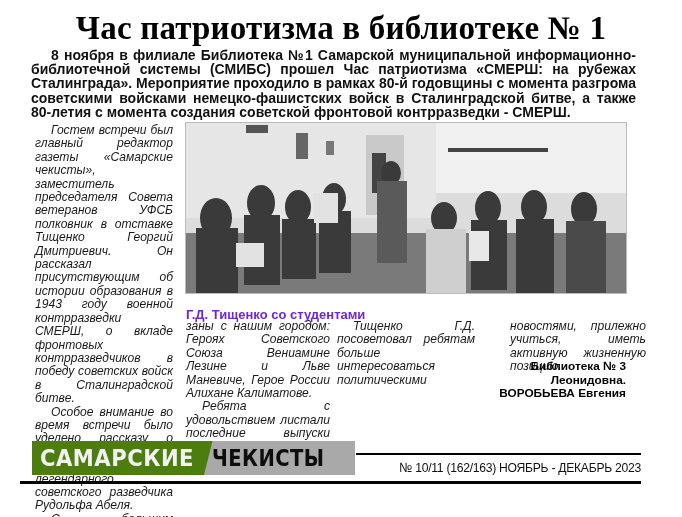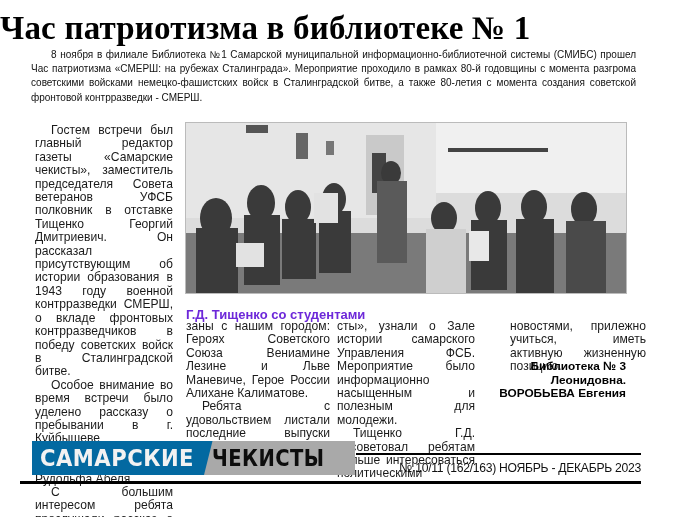--- a/index.html
+++ b/index.html
@@ -1,35 +1,35 @@
 <!DOCTYPE html>
 <html><head>
   <meta charset="utf-8">
   <style>
     html, body { margin: 0; padding: 0; background: #ffffff; }
     body {
       width: 682px; height: 517px; position: relative; overflow: hidden;
       font-family: "Liberation Sans", sans-serif; color: #111;
     }
     .title {
-      position: absolute; left: 0; top: 10px; width: 682px; text-align: left;
+      position: absolute; left: 0; top: 10px; width: 682px; text-align: center;
       font-family: "Liberation Serif", serif; font-weight: bold;
       font-size: 33px; line-height: 36px; letter-spacing: 0.2px; color: #000;
     }
     .lead {
       position: absolute; left: 31px; top: 48px; width: 605px;
-      font-weight: normal; font-size: 10px; line-height: 14.2px; color: #111;
+      font-weight: bold; font-size: 14px; line-height: 14.2px; color: #111;
       text-align: justify;
     }
     .lead p { margin: 0; text-indent: 20px; }
     .col {
       position: absolute; font-size: 12.1px; line-height: 13.4px; color: #1a1a1a;
       text-align: justify;
     }
-    .col p { margin: 0; text-indent: 16px; }
+    .col p { margin: 0; text-indent: 16px; font-style: italic; }
     .col p.noindent { text-indent: 0; }
     .col1 { left: 35px; top: 124px; width: 138px; }
     .col2 { left: 186px; top: 320px; width: 144px; }
     .col3 { left: 337px; top: 320px; width: 138px; }
     .col4 { left: 510px; top: 320px; width: 136px; }
     .photo {
       position: absolute; left: 185px; top: 122px; width: 442px; height: 172px;
       border: 1px solid #bbb; box-sizing: border-box; overflow: hidden;
       background: linear-gradient(180deg, #e8e8e8 0%, #d9d9d9 30%, #9a9a9a 55%, #555 80%, #6a6a6a 100%);
     }
@@ -37,21 +37,21 @@
     .caption {
       position: absolute; left: 186px; top: 297px; font-weight: bold;
       font-size: 13px; line-height: 14px; color: #6d28d9; margin-top: 11px;
     }
     .signature {
       position: absolute; left: 490px; top: 360px; width: 136px;
       text-align: right; font-weight: bold; font-size: 11.8px; line-height: 13.5px; color: #000;
     }
     .masthead {
       position: absolute; left: 32px; top: 441px; width: 323px; height: 34px;
-      background: #0369a1; overflow: hidden;
+      background: #4d7c0f; overflow: hidden;
     }
     .masthead .right-panel {
       position: absolute; left: 172px; top: 0; width: 160px; height: 34px;
       background: #a9a9a9; transform: skewX(-14deg); transform-origin: bottom left;
     }
     .masthead .word1 {
       position: absolute; left: 8px; top: 3px; font-family: "DejaVu Sans", sans-serif;
       font-weight: bold; font-size: 23px; line-height: 28px; color: #f2f2f2; letter-spacing: 0.5px;
       transform: scaleX(0.92); transform-origin: left;
     }
@@ -123,21 +123,20 @@
 </div>
 
 <div class="caption">Г.Д. Тищенко со студентами</div>
 
 <div class="col col2">
   <p class="noindent">заны с нашим городом: Героях Советского Союза Вениамине Лезине и Льве Маневиче, Герое России Алихане Калиматове.</p>
   <p>Ребята с удовольствием листали последние выпуски газеты «Самарские чеки-</p>
 </div>
 
 <div class="col col3">
-  <p class="noindent">сты», узнали о Зале истории самарского Управления ФСБ. Мероприятие было информационно насыщенным и полезным для молодежи.</p>
   <p>Тищенко Г.Д. посоветовал ребятам больше интересоваться политическими</p>
 </div>
 
 <div class="col col4">
   <p class="noindent">новостями, прилежно учиться, иметь активную жизненную позицию.</p>
 </div>
 
 <div class="signature">
   <div>Библиотека № 3</div>
   <div>Леонидовна.</div>

